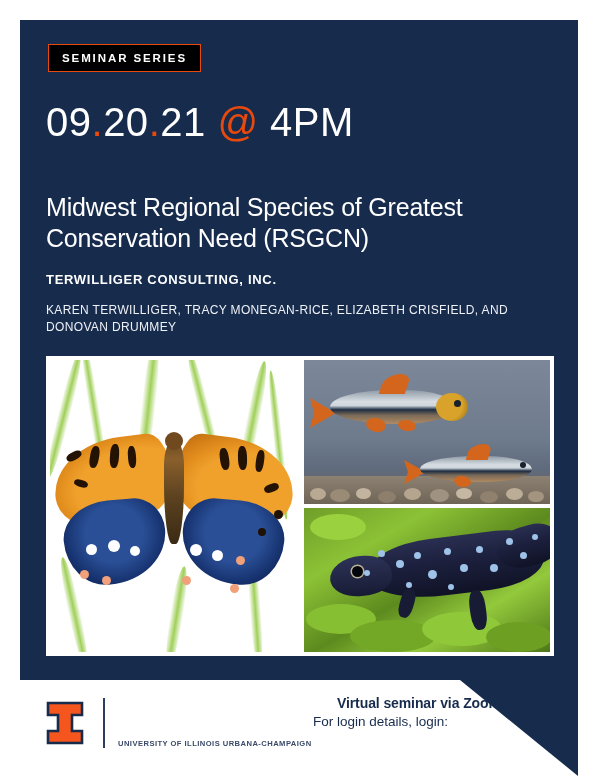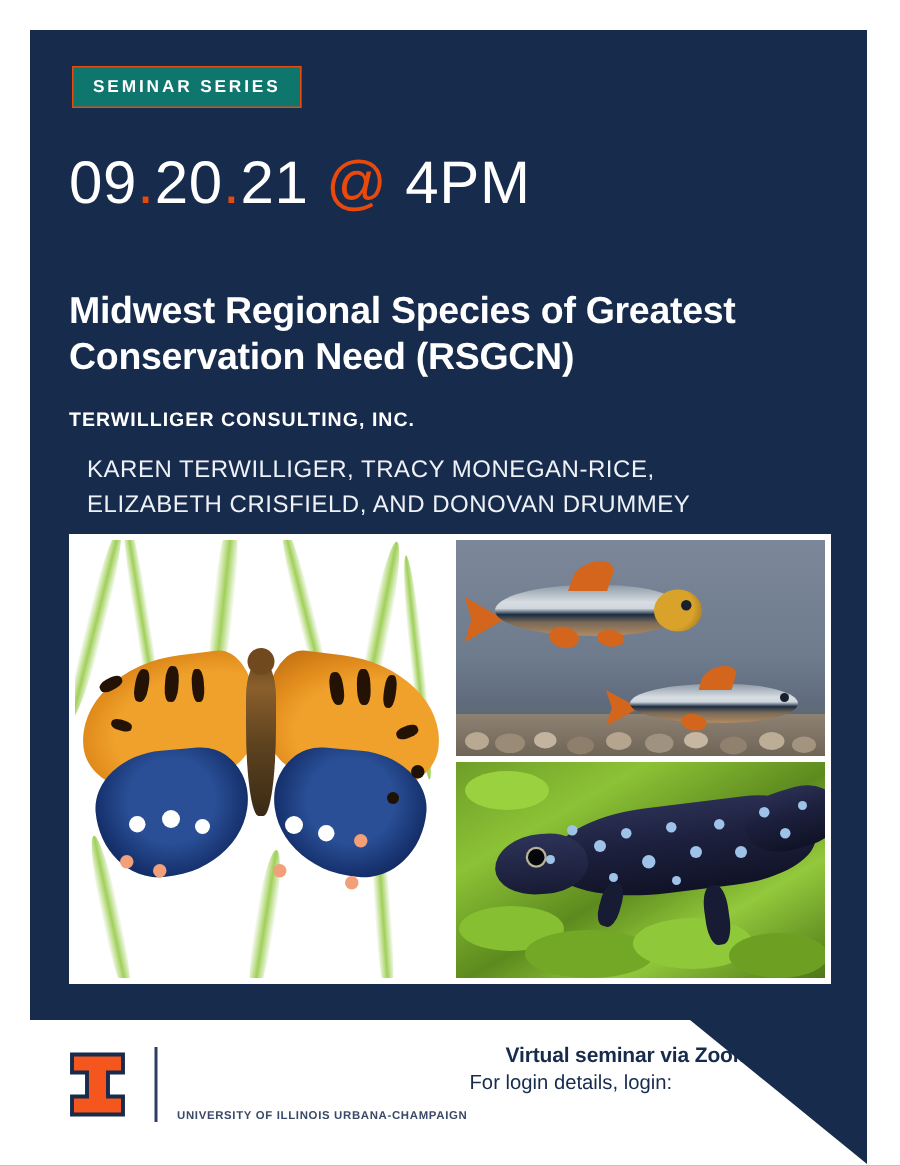--- a/index.html
+++ b/index.html
@@ -23,54 +23,54 @@
     display:flex;align-items:stretch;
   }
   .banner-org{
     background:#e8490c;color:#ffffff;
     display:flex;align-items:center;
     padding:0 13px 0 14px;
     font-size:11.5px;font-weight:bold;letter-spacing:1.9px;
     white-space:nowrap;
   }
   .banner-series{
-    background:#0f766e;color:#ffffff;
+    background:#000000;color:#ffffff;
     border:1.5px solid #e8490c;
     display:flex;align-items:center;
     padding:0 13px;
     font-size:11.5px;font-weight:bold;letter-spacing:1.9px;
     white-space:nowrap;
     text-align:center;
   }
 
   
   .date-line{
     position:absolute;left:46px;top:102px;
     color:#ffffff;font-size:40px;font-weight:normal;letter-spacing:0.5px;
     white-space:nowrap;line-height:1;
   }
   .date-line .accent{color:#e8490c;}
   .date-line .at{color:#e8490c;font-weight:normal;}
 
   
   .title{
     position:absolute;left:46px;top:192px;width:520px;
-    color:#ffffff;font-size:25px;font-weight:bold;line-height:1.24;
+    color:#ffffff;font-size:25px;font-weight:normal;line-height:1.24;
     letter-spacing:-0.2px;
   }
 
   
   .affiliation{
     position:absolute;left:46px;top:272px;
     color:#ffffff;font-size:13px;font-weight:bold;letter-spacing:0.7px;
     white-space:nowrap;
   }
   .speakers{
-    position:absolute;left:58px;top:302px;width:470px;
-    color:#eef1f6;font-size:16px;font-weight:normal;letter-spacing:0.35px;
+    position:absolute;left:46px;top:302px;width:470px;
+    color:#eef1f6;font-size:12px;font-weight:normal;letter-spacing:0.35px;
     line-height:1.45;
   }
 
   
   .collage{
     position:absolute;left:46px;top:356px;width:508px;height:300px;
     background:#ffffff;padding:4px;box-sizing:border-box;
   }
   .photo{position:absolute;overflow:hidden;}
   .photo-butterfly{left:4px;top:4px;width:248px;height:292px;}

